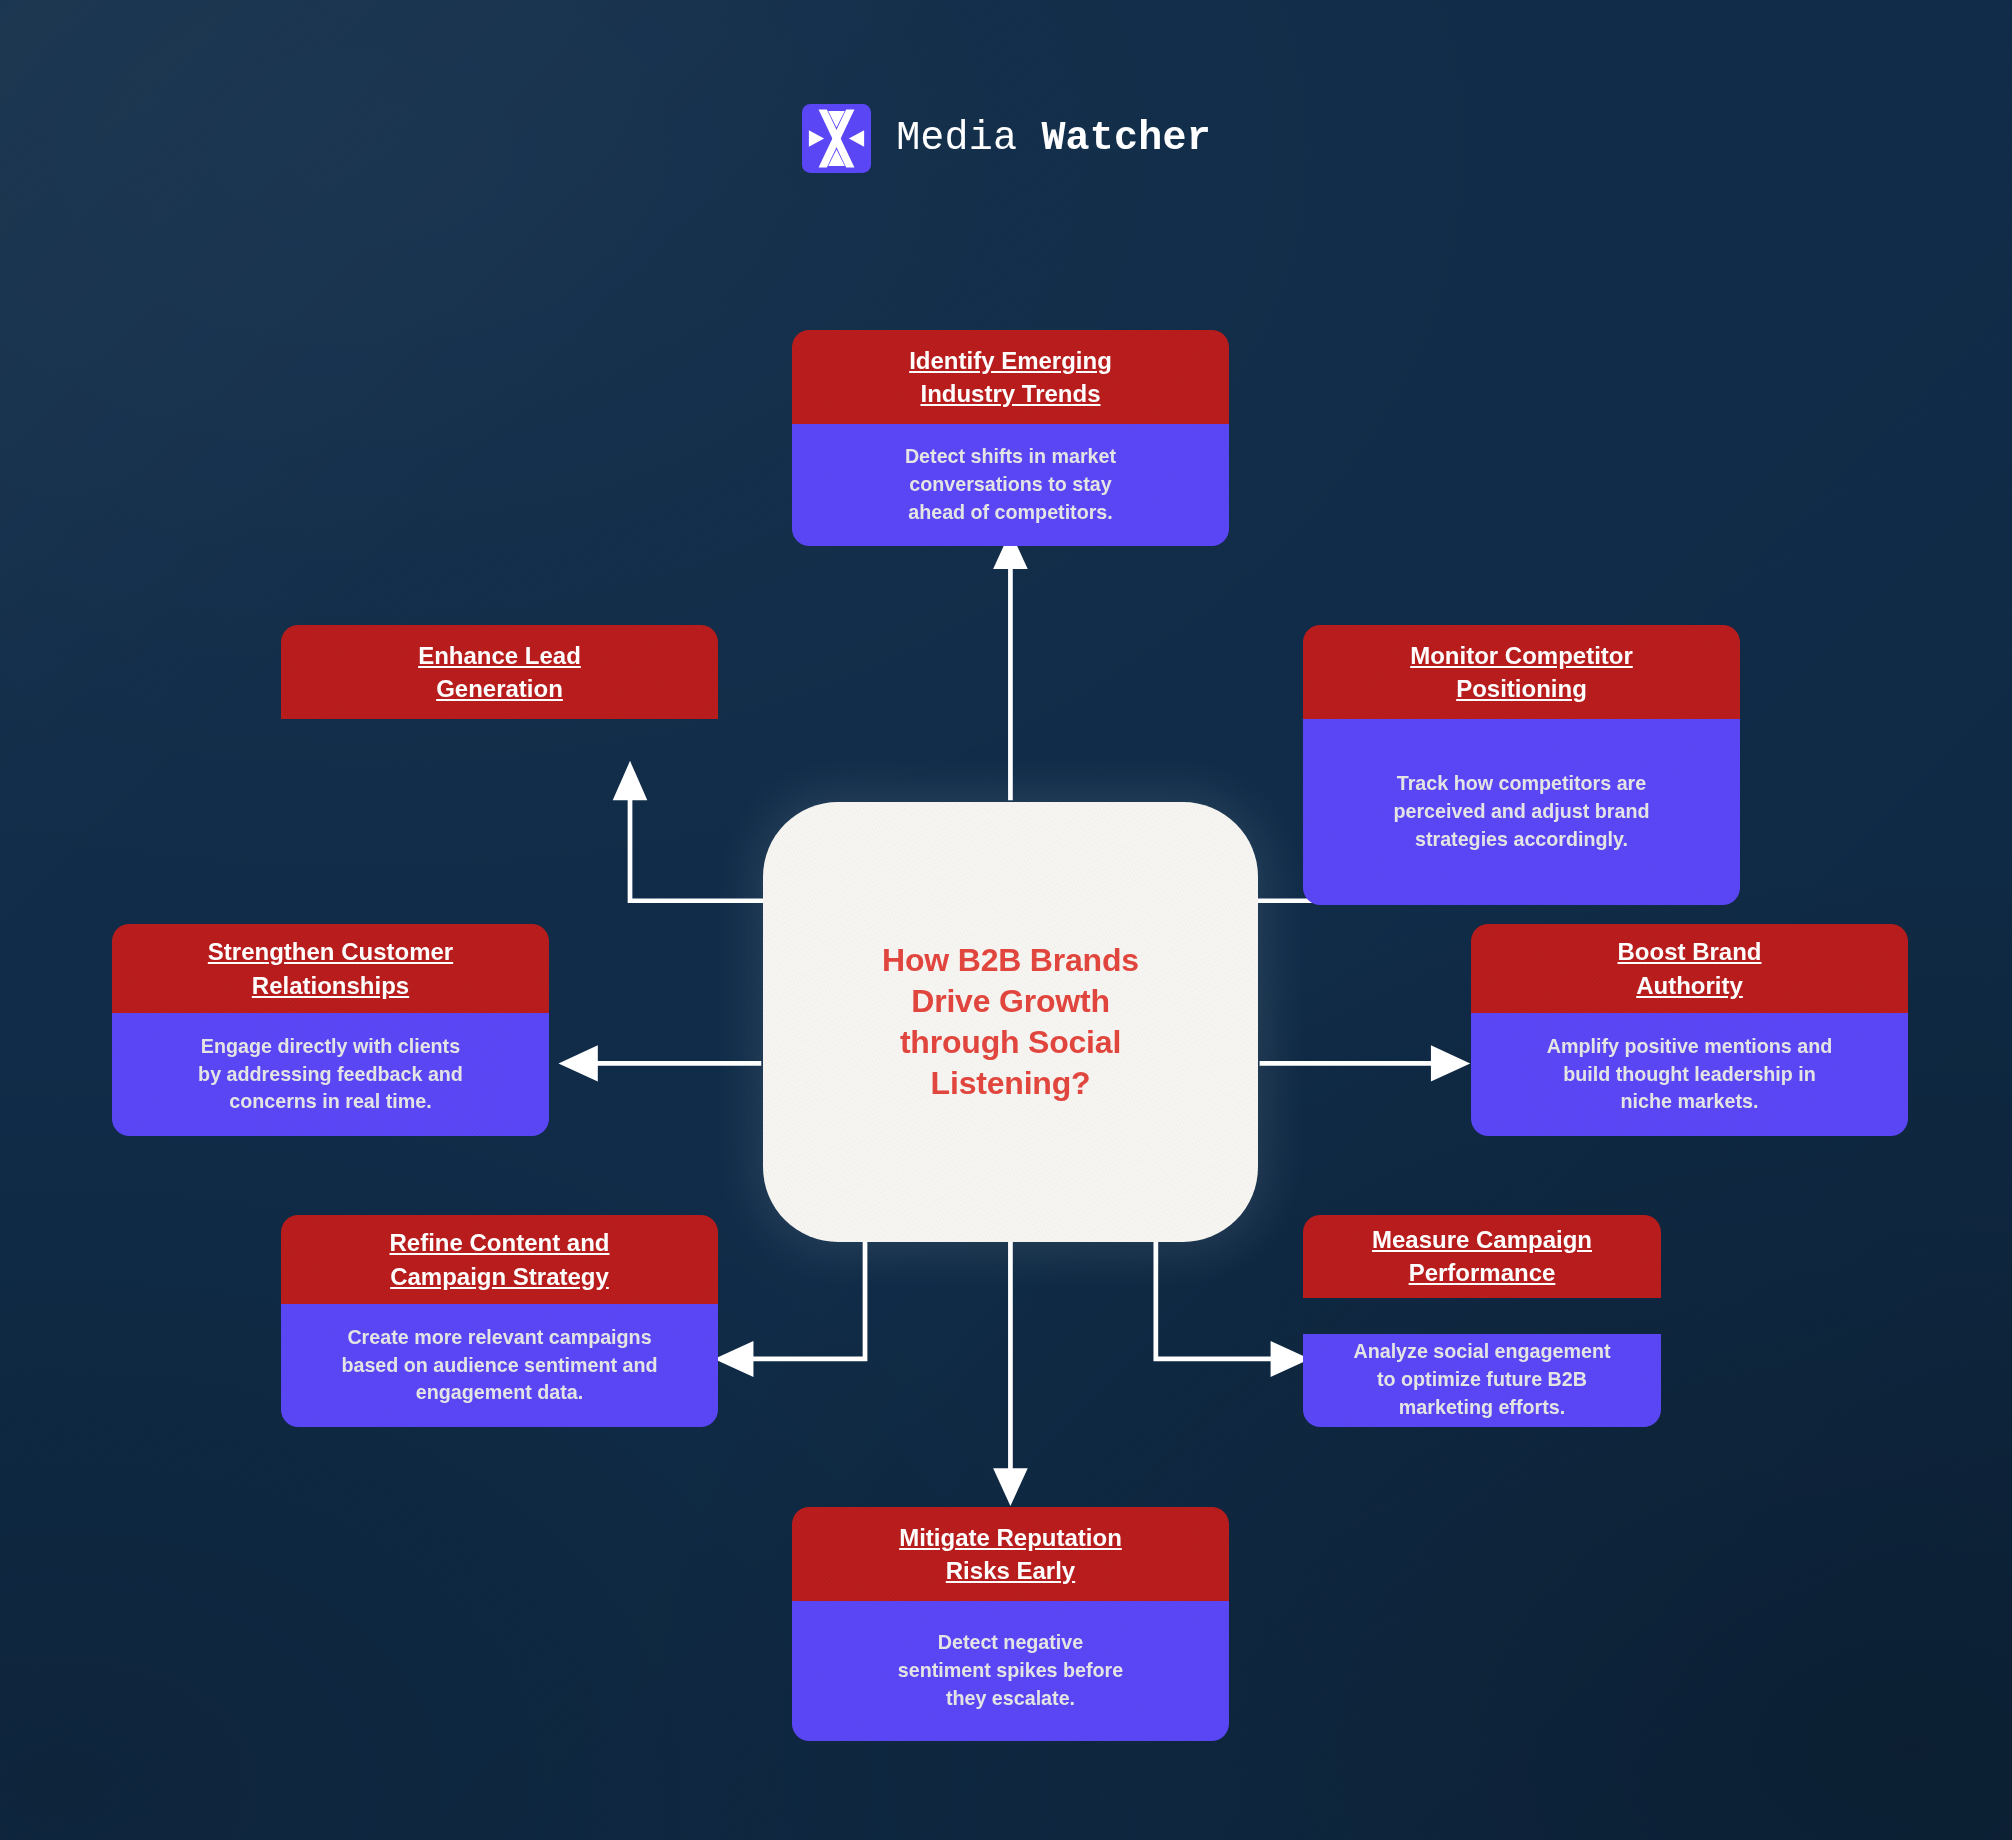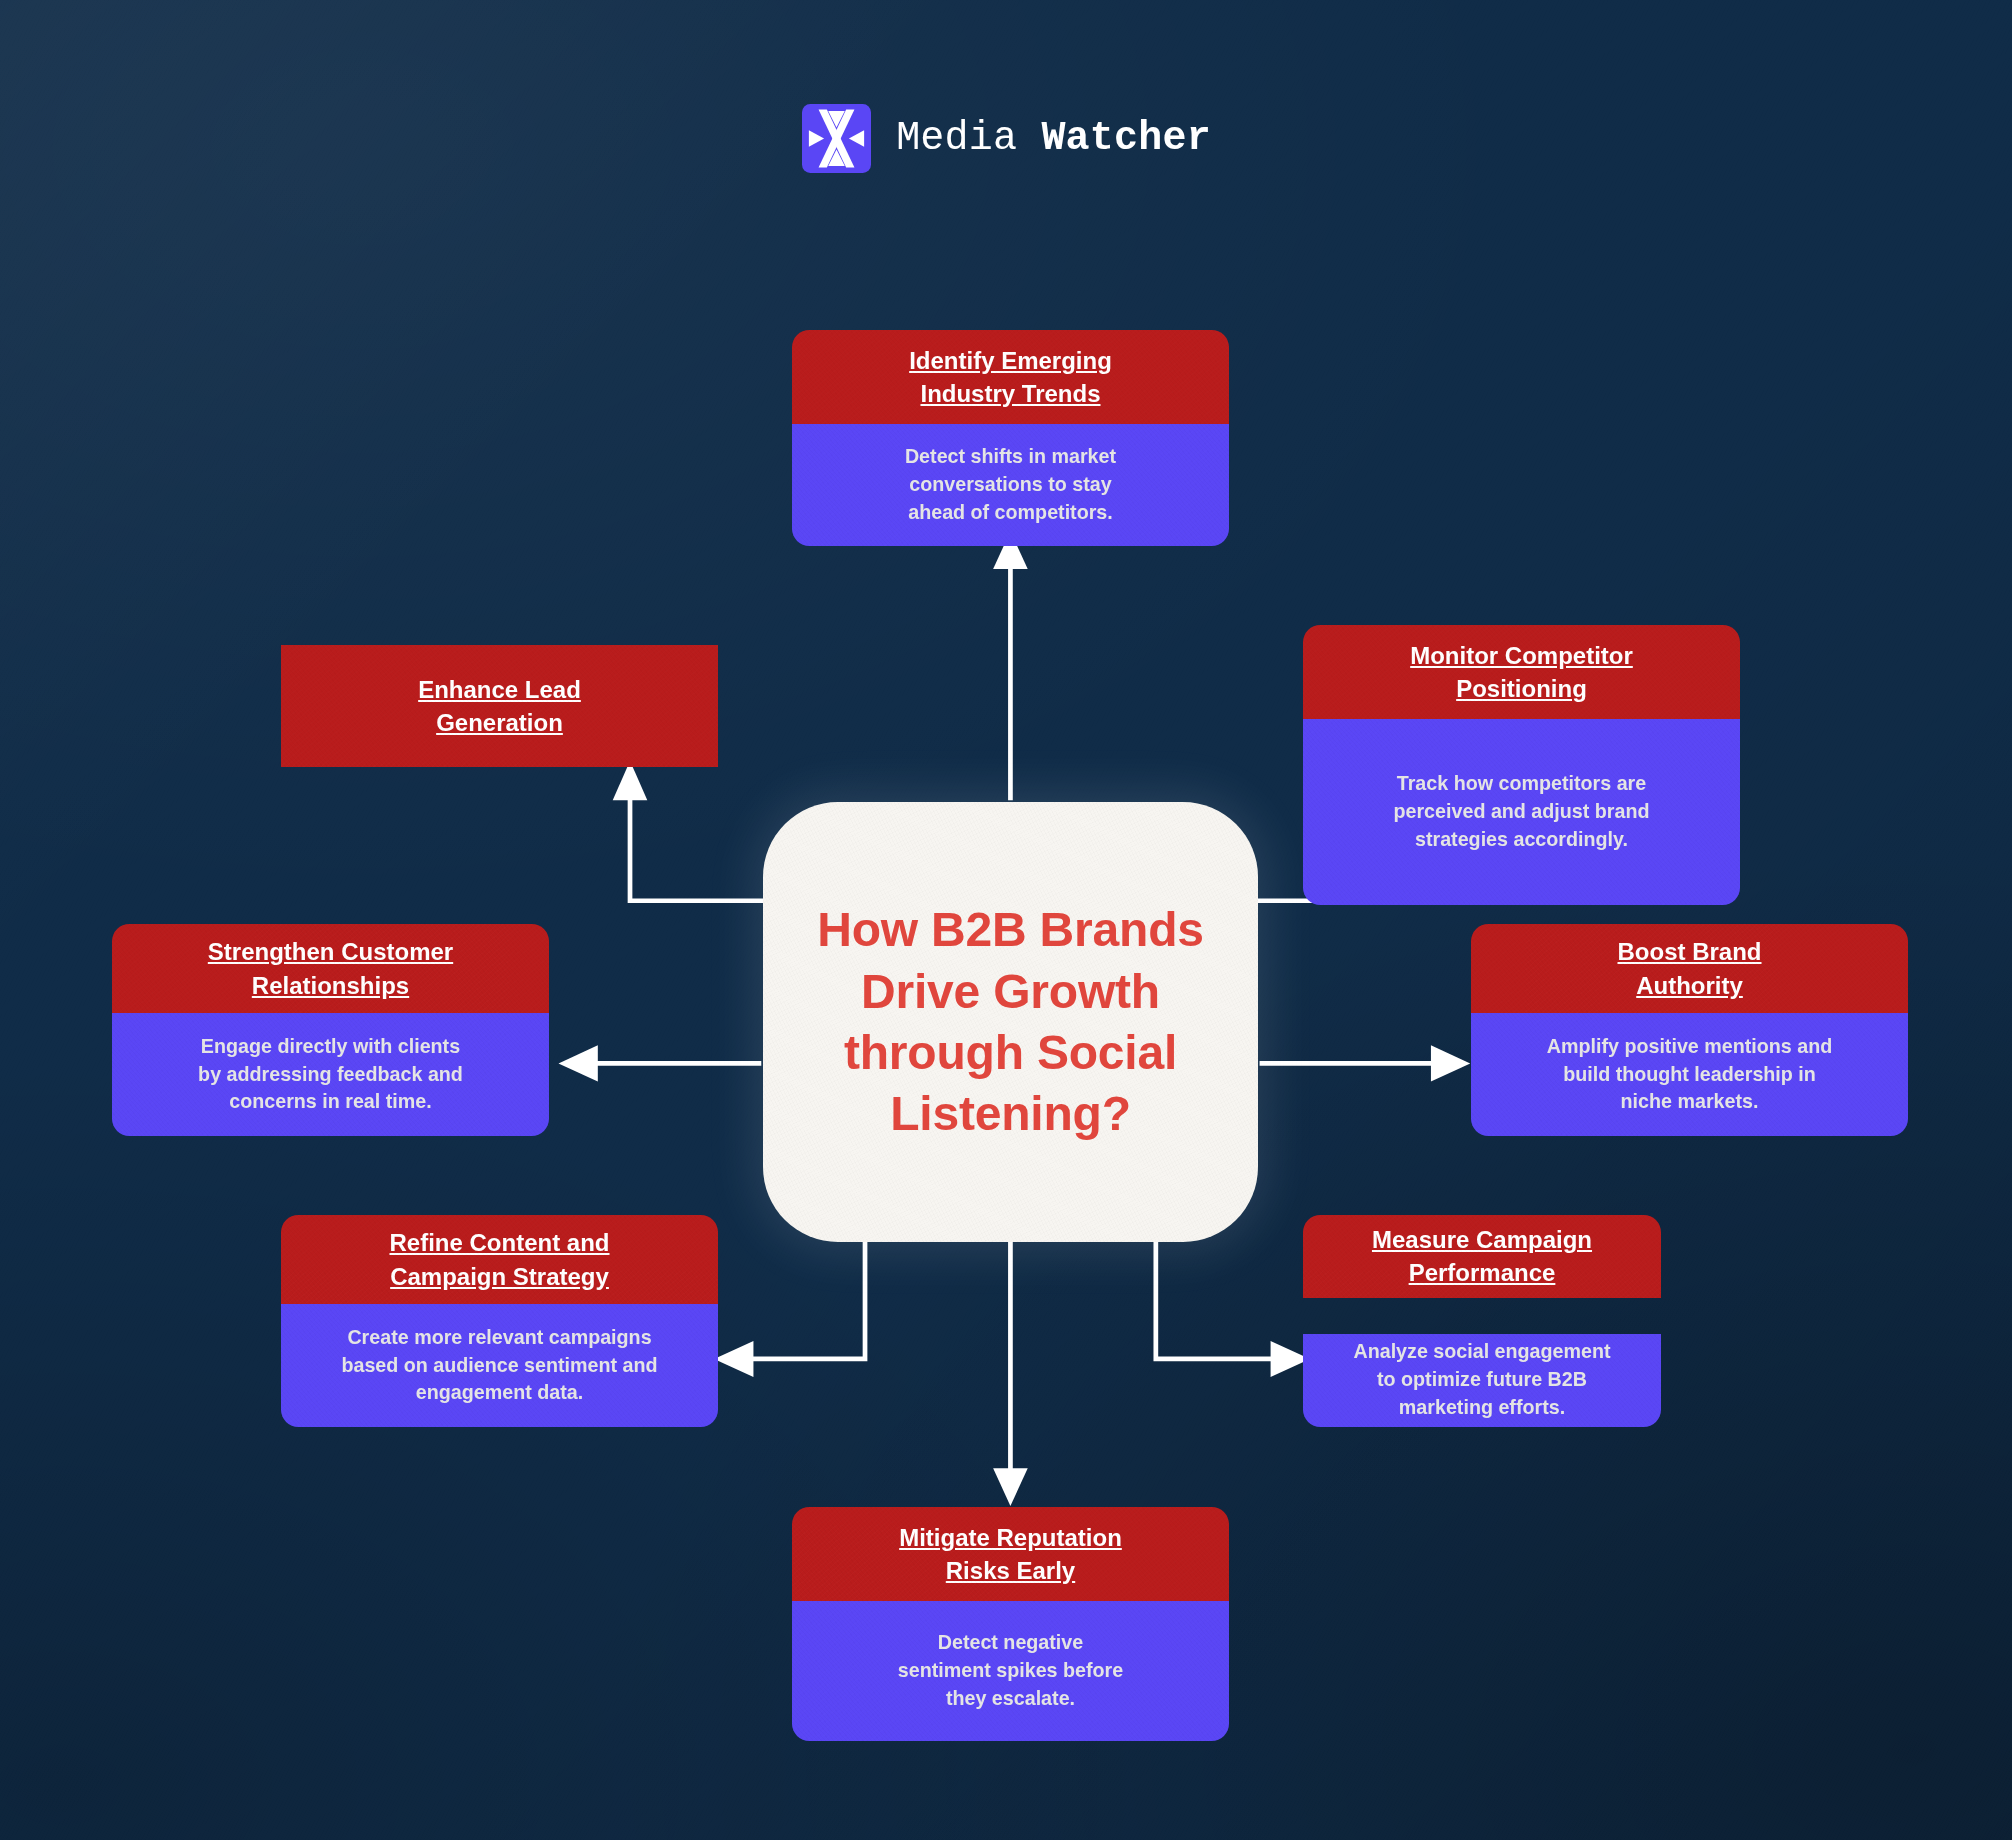--- a/index.html
+++ b/index.html
@@ -59,21 +59,21 @@
     overflow:hidden;
   }
   #center-node .grain{
     position:absolute; inset:0; opacity:.5;
     background-image:
       repeating-linear-gradient(63deg, rgba(0,0,0,.030) 0 0.8px, rgba(0,0,0,0) 0.8px 3.1px),
       repeating-linear-gradient(153deg, rgba(0,0,0,.025) 0 0.8px, rgba(0,0,0,0) 0.8px 3.9px);
   }
   #center-title{
     position:relative;
-    color:#e0463d; font-weight:700; font-size:48px; line-height:1.28;
+    color:#e0463d; font-weight:700; font-size:32px; line-height:1.28;
     text-align:center; letter-spacing:-0.2px; padding:0 31px;
     white-space:pre-line;
   }
 
   
   .card{
     position:absolute; z-index:4;
     border-radius:17.3px; overflow:hidden;
     display:flex; flex-direction:column;
   }
@@ -188,21 +188,21 @@
   </div>
   <div class="body">
     <div class="grain"></div>
     <span>Detect shifts in market
 conversations to stay
 ahead of competitors.</span>
   </div>
 </div>
 
 <div class="card" style="left:281px; top:625px; width:437px; height:216px;">
-  <div class="head" style="height:122px;margin-top:20px;">
+  <div class="head" style="height:94px;">
     <div class="grain"></div>
     <span>Enhance Lead
 Generation</span>
   </div>
 </div>
 
 <div class="card" style="left:1303px; top:625px; width:437px; height:280px;">
   <div class="head" style="height:94px;">
     <div class="grain"></div>
     <span>Monitor Competitor

